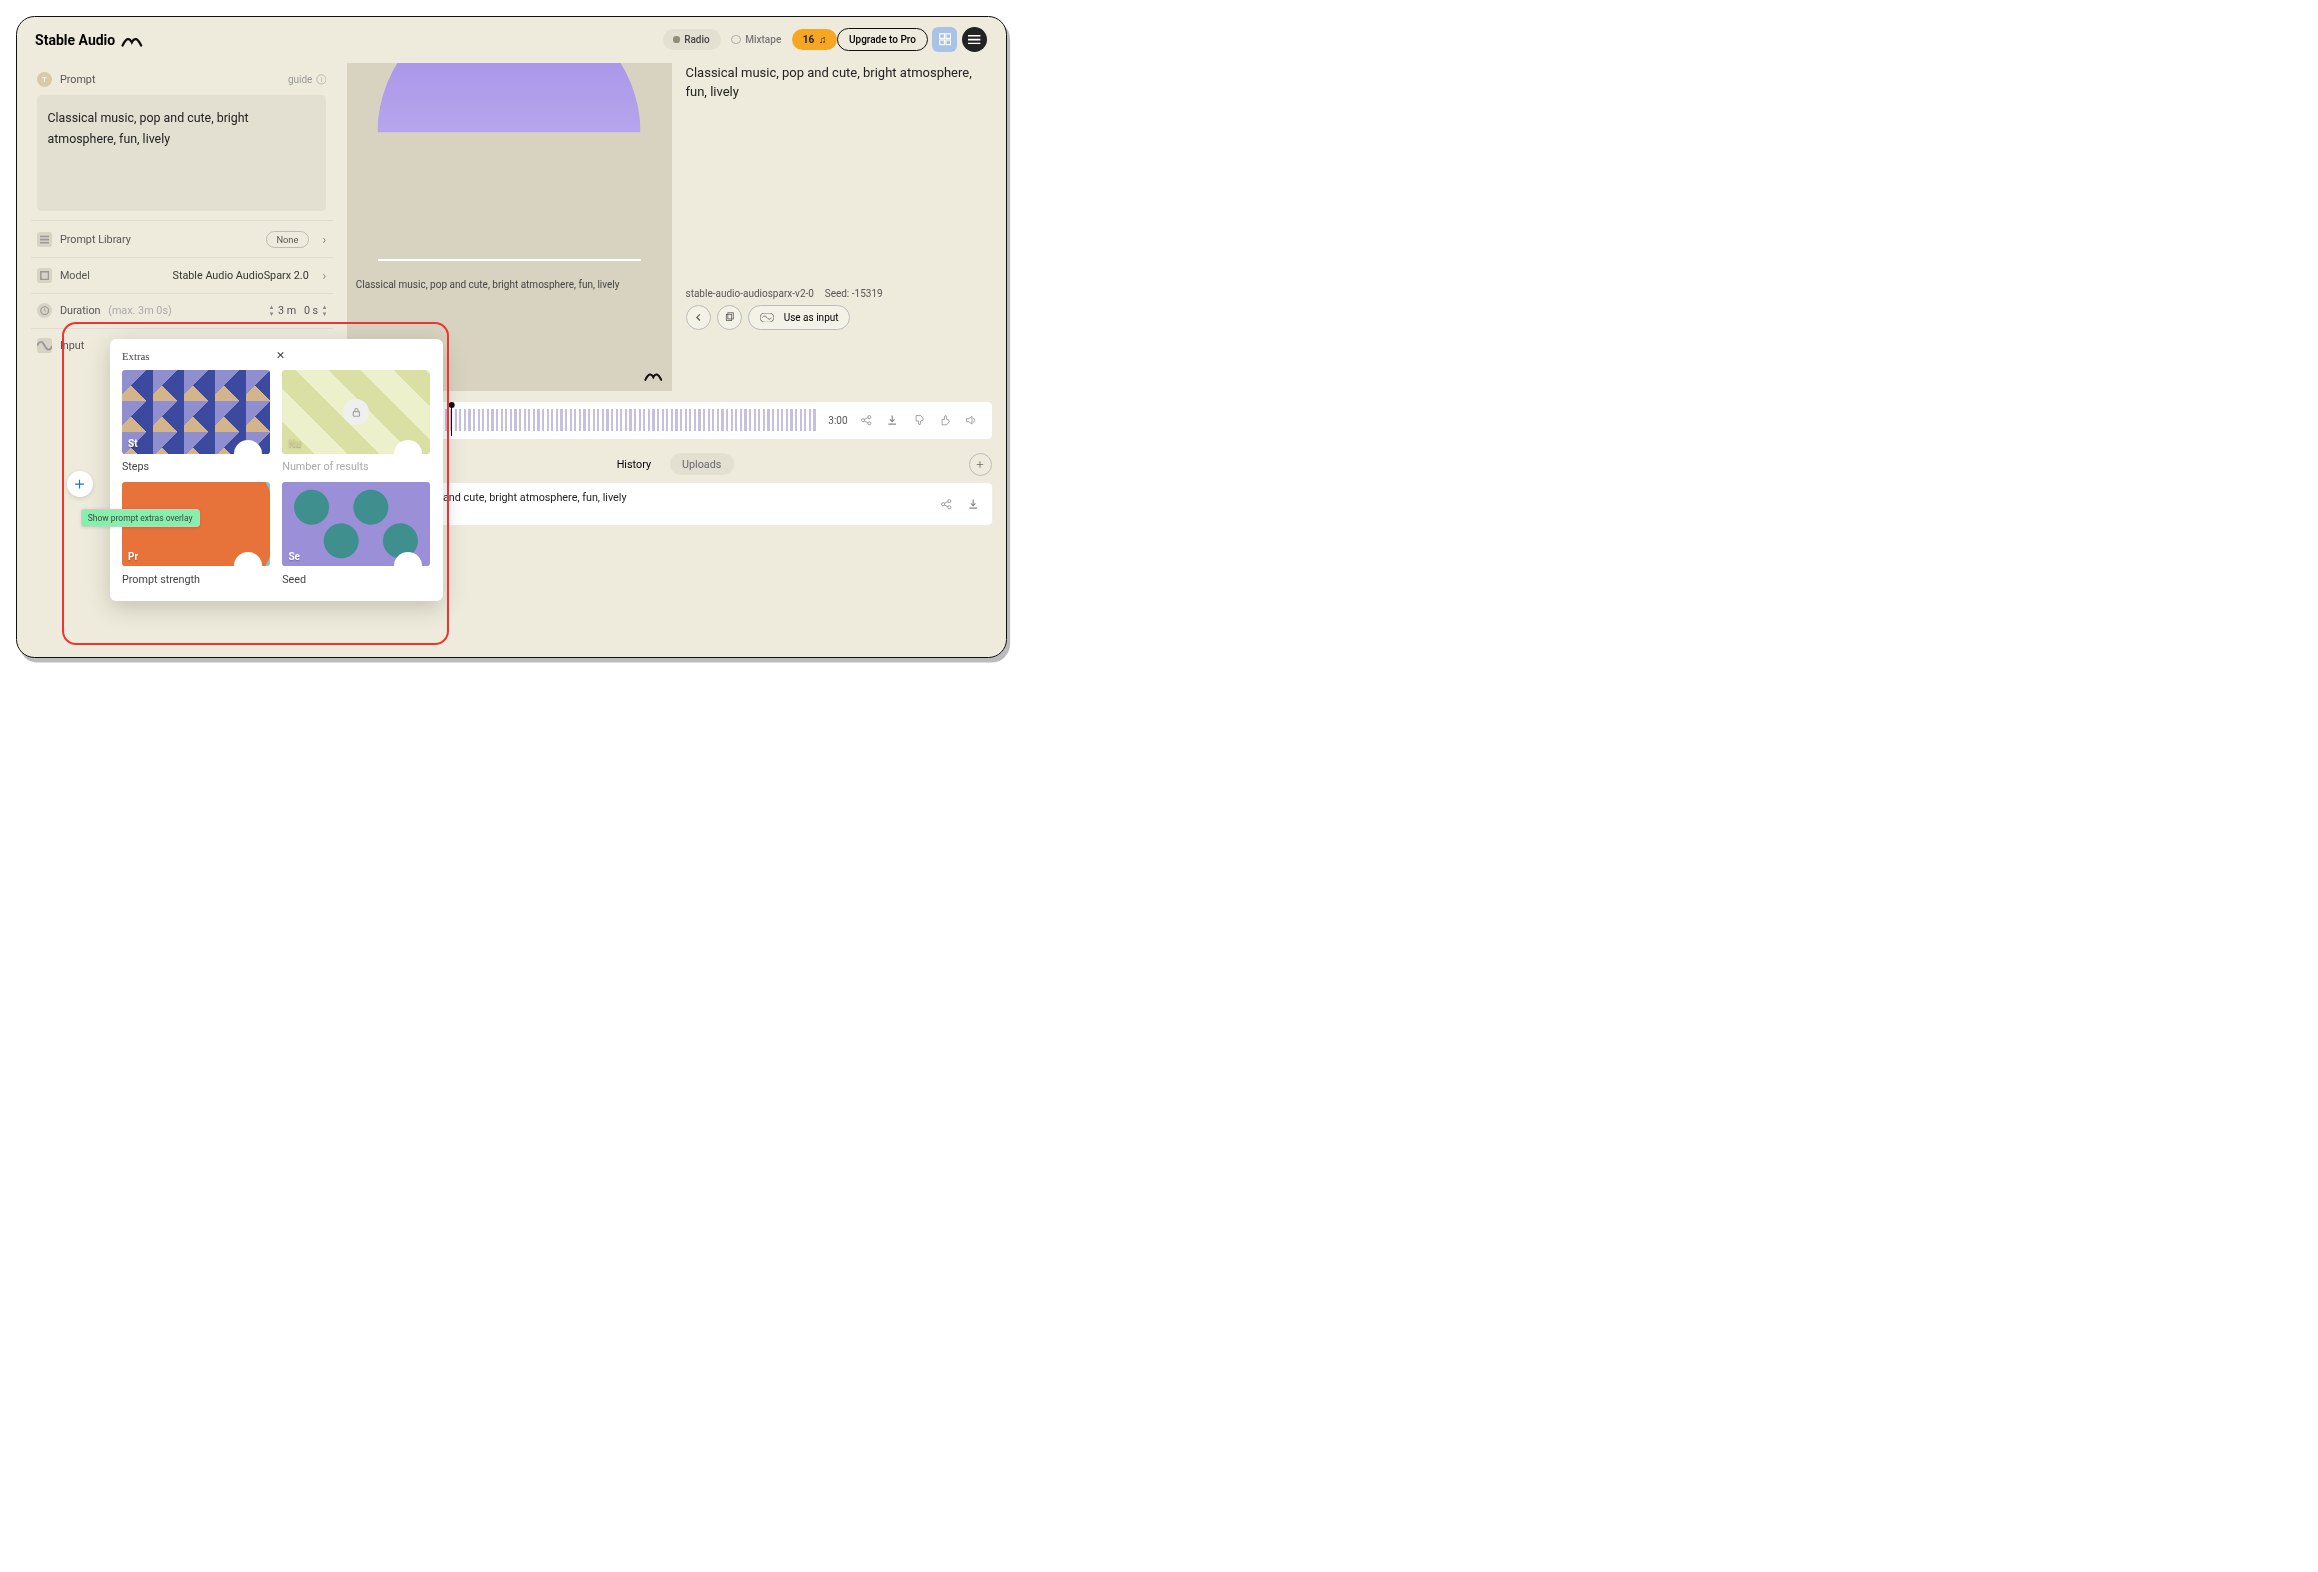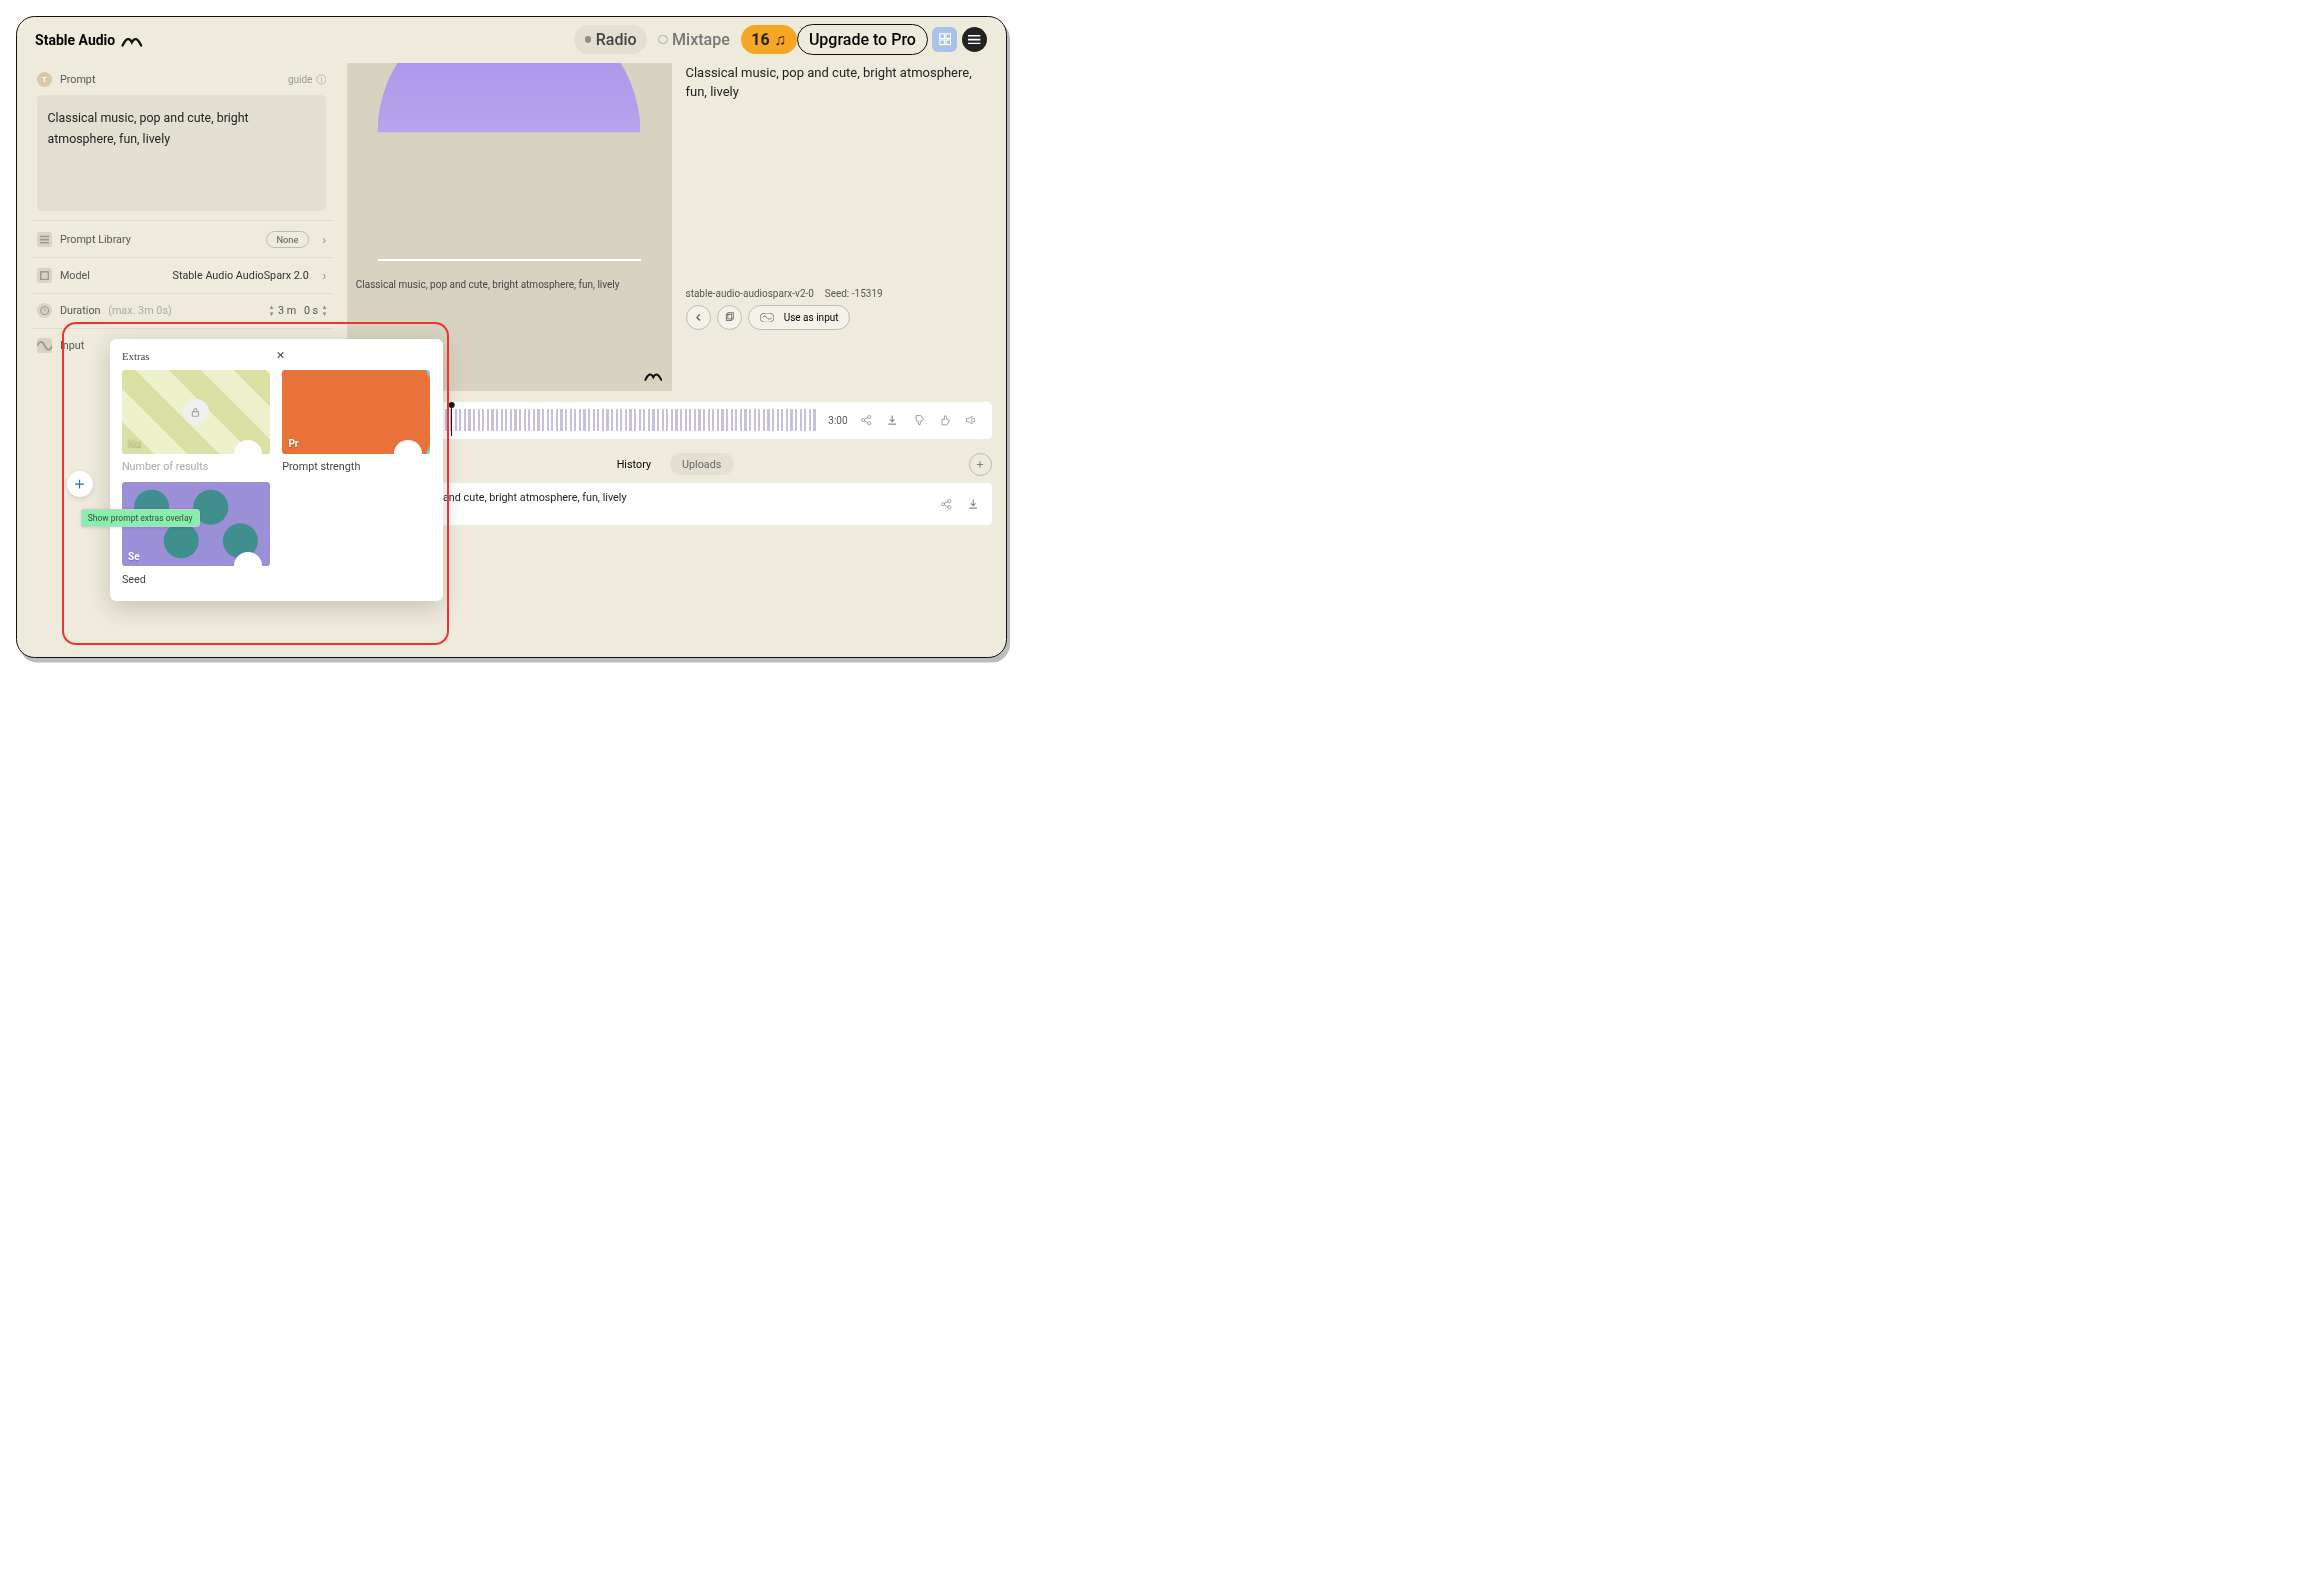--- a/index.html
+++ b/index.html
@@ -3,21 +3,21 @@
 <meta charset="utf-8">
 <style>
   * { box-sizing: border-box; margin: 0; padding: 0; font-family: -apple-system, BlinkMacSystemFont, "Segoe UI", Roboto, sans-serif; }
   body { background: #fff; padding: 15.5px; }
   .window { width: 991px; height: 642px; background: #efebdc; border-radius: 18.6px; border: 1.5px solid #111; box-shadow: 3.1px 4.6px 0 #bbb; position: relative; overflow: hidden; }
   
   .topbar { display: flex; align-items: center; height: 46px; padding: 0 18.6px; }
   .brand { display: flex; align-items: center; gap: 6.2px; font-weight: 700; font-size: 14px; }
   .brand-logo { width: 21.7px; height: 14px; }
   .spacer { flex: 1; }
-  .pill { display: inline-flex; align-items: center; gap: 4.6px; padding: 4.6px 10.8px; border-radius: 773px; font-size: 16px; font-weight: 500; cursor: pointer; }
+  .pill { display: inline-flex; align-items: center; gap: 4.6px; padding: 4.6px 10.8px; border-radius: 773px; font-size: 10px; font-weight: 500; cursor: pointer; }
   .pill.radio { background: #e4e0d1; color: #444; }
   .pill.radio .dot { width: 6.2px; height: 6.2px; border-radius: 50%; background: #928e7e; }
   .pill.mixtape { color: #777; }
   .pill.mixtape .ring { width: 9.3px; height: 9.3px; border-radius: 50%; border: 1.5px solid #aaa; }
   .pill.credits { background: #f5a623; color: #222; font-weight: 700; }
   .pill.upgrade { border: 1.2px solid #111; background: transparent; }
   .sq-btn { width: 25px; height: 25px; border-radius: 6.2px; display: inline-flex; align-items: center; justify-content: center; margin-left: 4.6px; cursor: pointer; }
   .sq-btn.grid { background: #a9c2e8; }
   .sq-btn.menu-b { background: #222; color: #fff; border-radius: 50%; }
   
@@ -345,20 +345,27 @@
 
   <div class="plus-fab">＋</div>
   <div class="tooltip">Show prompt extras overlay</div>
 
   <div class="extras-pop">
     <div class="ex-head">
       <span>Extras</span>
       <span class="ex-close">✕</span>
     </div>
     <div class="ex-grid">
+      <div class="ex-card">
+        <div class="thumb th-steps">
+            <span class="badge">St</span>
+            <span class="hump"></span>
+          </div>
+        <div class="lbl">Steps</div>
+      </div>
       <div class="ex-card locked">
         <div class="thumb th-num">
             <span class="badge" style="color:#cc8">Nu</span>
             <span class="hump"></span>
           <span class="lock">
               <svg width="10.8" height="10.8" viewBox="0 0 14 14">
                 <rect x="3" y="6" width="8" height="6" rx="1" fill="none" stroke="#999" stroke-width="1.5"></rect>
                 <path d="M5 6V4a2 2 0 014 0v2" fill="none" stroke="#999" stroke-width="1.5"></path>
               </svg>
             </span>

